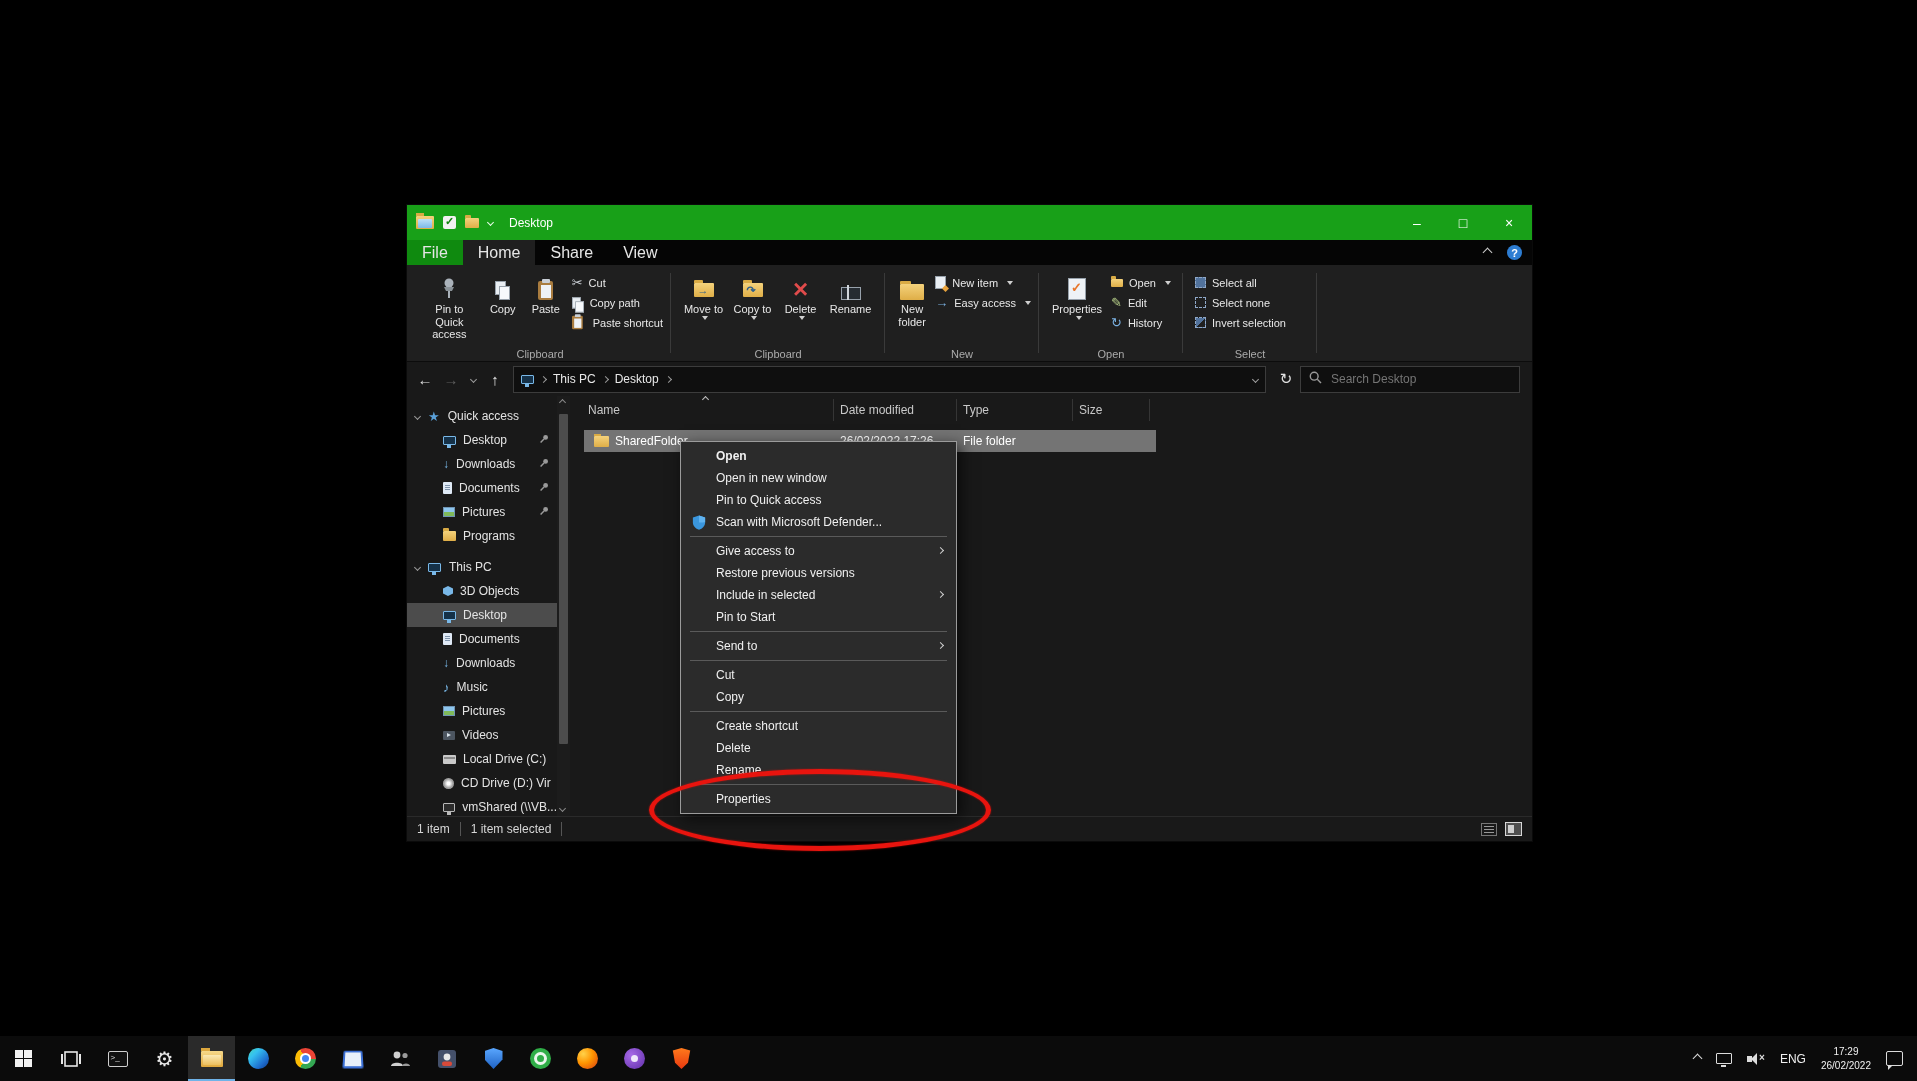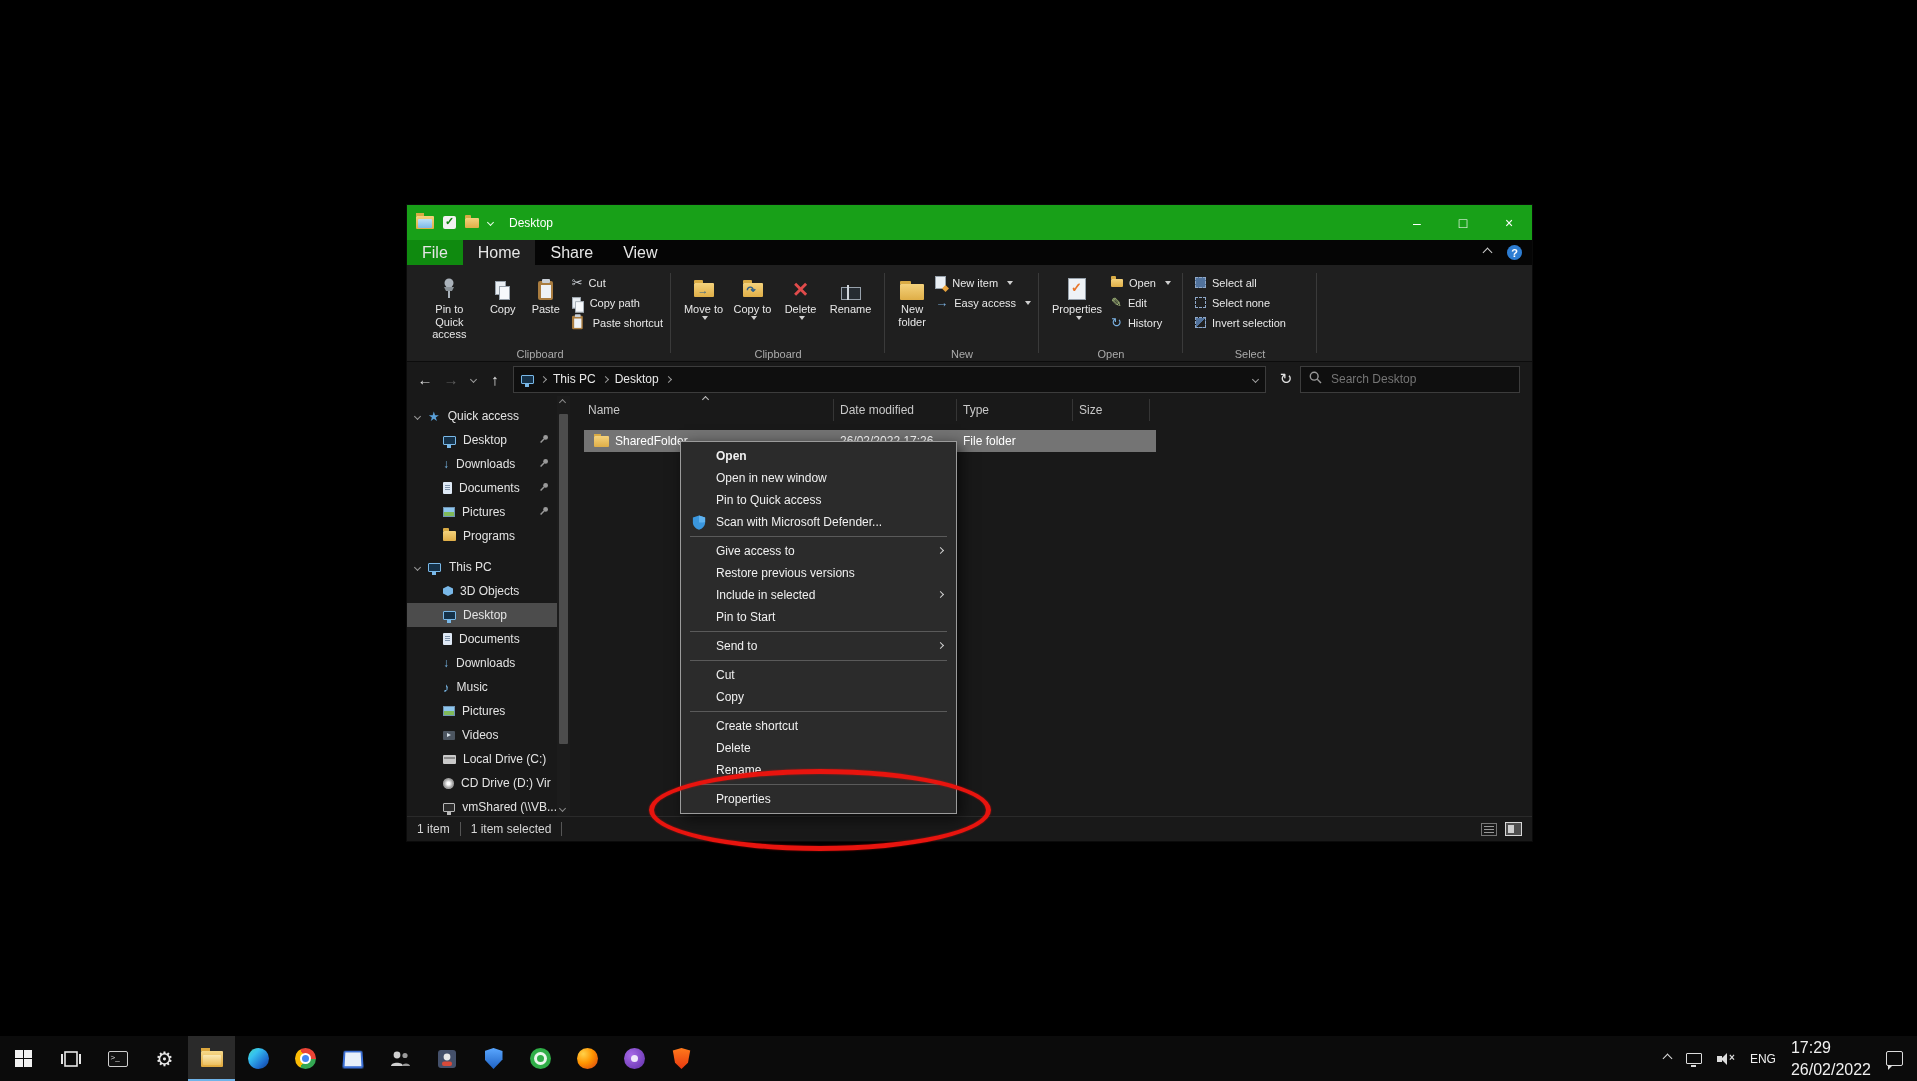--- a/index.html
+++ b/index.html
@@ -180,21 +180,21 @@
 
   .tray{margin-left:auto;display:flex;align-items:center;gap:15px;padding-right:14px;}
   .tray .chev{color:#dcdcdc;}
   .tray-monitor{width:16px;height:11px;border:1.5px solid #dcdcdc;border-radius:1px;position:relative;box-sizing:border-box;}
   .tray-monitor::after{content:"";position:absolute;left:4px;bottom:-4px;width:5px;height:2.5px;background:#dcdcdc;}
   .spk{position:relative;width:18px;height:14px;}
   .spk::before{content:"";position:absolute;left:0;top:4px;width:5px;height:6px;background:#dcdcdc;}
   .spk::after{content:"";position:absolute;left:4px;top:1px;border-right:6px solid #dcdcdc;border-top:6px solid transparent;border-bottom:6px solid transparent;}
   .spk .mute{position:absolute;right:0;top:0;color:#dcdcdc;font-size:10px;font-weight:bold;}
   .lang{font-size:12px;color:#f0f0f0;}
-  .clock{font-size:16px;color:#f0f0f0;text-align:left;line-height:1.35;}
+  .clock{font-size:10px;color:#f0f0f0;text-align:center;line-height:1.35;}
   .notif{width:17px;height:15px;border:1.5px solid #dcdcdc;border-radius:2px;box-sizing:border-box;position:relative;}
   .notif::after{content:"";position:absolute;left:1px;bottom:-5px;border-left:0 solid transparent;border-right:5px solid transparent;border-top:5px solid #dcdcdc;}
 </style>
 </head>
 <body>
 
 <div class="screen">
 
   <div class="window">
 

